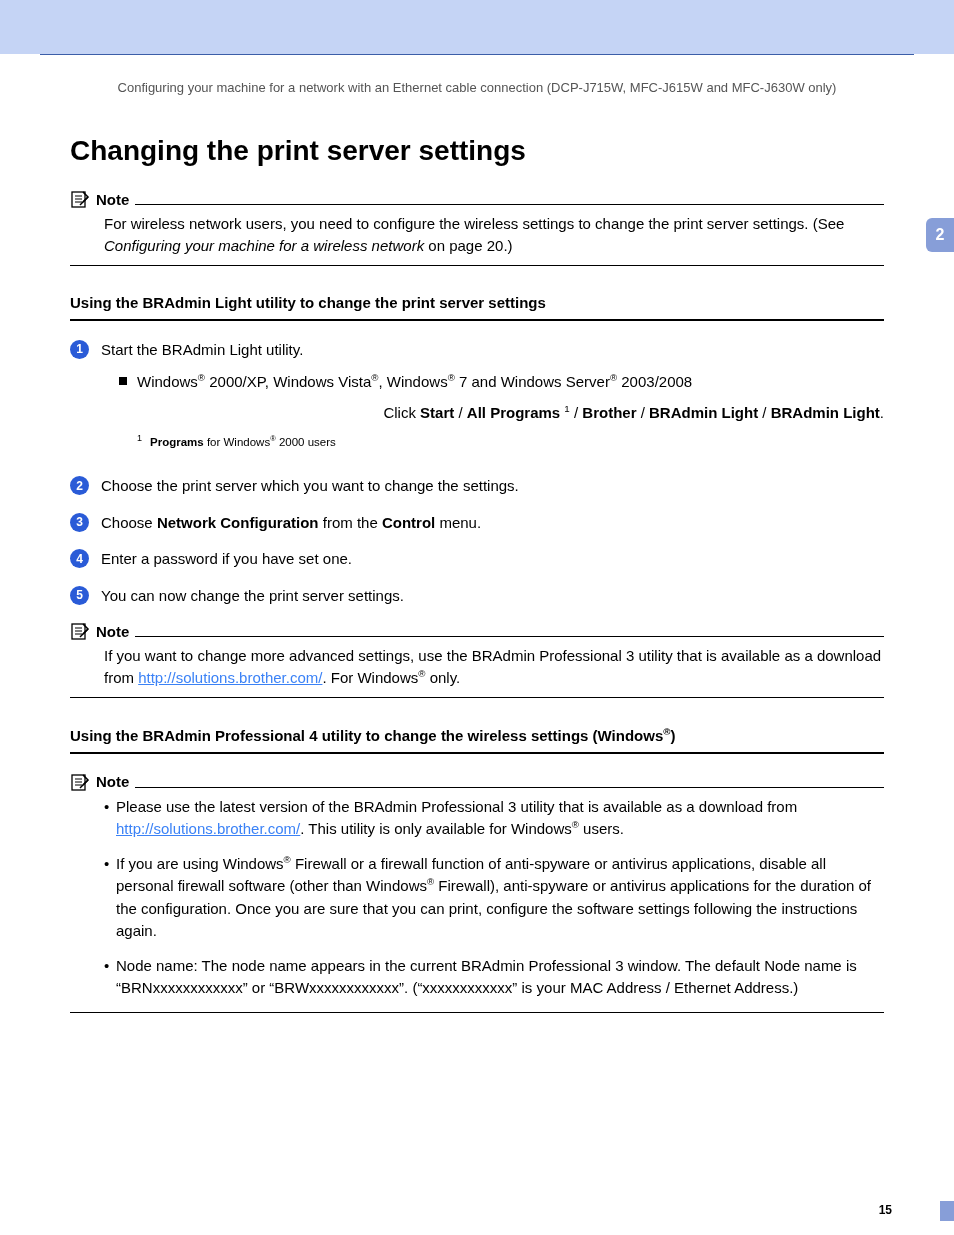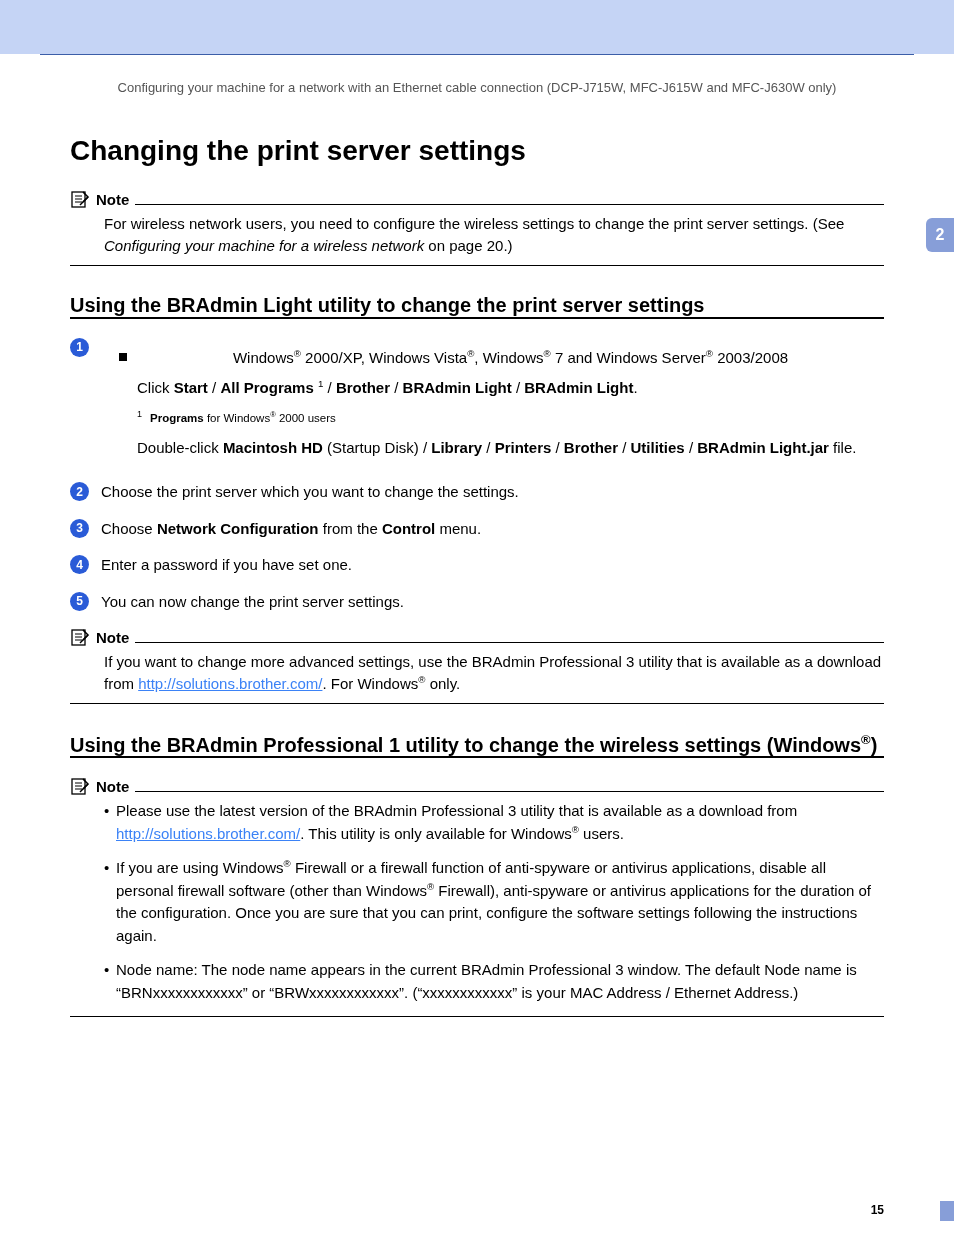--- a/index.html
+++ b/index.html
@@ -65,23 +65,24 @@
   }
   .note-body {
     padding-left: 34px;
     font-size: 15px;
     line-height: 1.45;
     padding-bottom: 8px;
     border-bottom: 1.5px solid #000;
   }
   .note-body em { font-style: italic; }
   h2.subhead {
-    font-size: 20px;
+    font-size: 15px;
     font-weight: bold;
     margin: 28px 0 6px 0;
+    padding-bottom: 8px;
     border-bottom: 2px solid #000;
   }
   .steps { margin-top: 18px; }
   .step {
     display: flex;
     align-items: flex-start;
     margin-bottom: 14px;
   }
   .step-num {
     width: 19px; height: 19px;
@@ -95,25 +96,24 @@
     justify-content: center;
     flex-shrink: 0;
     margin-right: 12px;
     margin-top: 1px;
   }
   .step-body { flex: 1; line-height: 1.5; }
   .sub-bullet {
     display: flex;
     align-items: flex-start;
     margin: 10px 0 8px 18px;
-    text-align: center;
   }
   .sq { width: 8px; height: 8px; background: #000; flex-shrink: 0; margin-top: 6px; margin-right: 10px; }
   .sub-text { flex: 1; }
-  .indent { margin-left: 36px; margin-bottom: 8px; }
+  .indent { margin-left: 36px; margin-bottom: 8px; text-align: right; }
   .footnote {
     font-size: 11.5px;
     margin-left: 36px;
     margin-bottom: 10px;
   }
   .footnote .fn-num { vertical-align: super; font-size: 9px; margin-right: 8px; }
   sup.reg { font-size: 0.65em; vertical-align: super; }
   sup.fn { font-size: 0.65em; vertical-align: super; }
   b { font-weight: bold; }
   a.link { color: #3b82f6; text-decoration: underline; }
@@ -137,21 +137,21 @@
     font-weight: bold;
     font-size: 16px;
     display: flex;
     align-items: center;
     justify-content: center;
     border-top-left-radius: 6px;
     border-bottom-left-radius: 6px;
   }
   .page-foot {
     position: absolute;
-    right: 70px;
+    right: 62px;
     bottom: 18px;
     font-size: 12px;
     font-weight: bold;
   }
   .page-tab {
     position: absolute;
     right: 0;
     bottom: 14px;
     width: 14px;
     height: 20px;
@@ -193,34 +193,32 @@
     </div>
   </div>
 
   <h2 class="subhead">Using the BRAdmin Light utility to change the print server settings</h2>
 
   <div class="steps">
 
     <div class="step">
       <span class="step-num">1</span>
       <div class="step-body">
+        <div>Start the BRAdmin Light utility.</div>
         <div class="sub-bullet">
           <span class="sq"></span>
           <div class="sub-text">
             <span>Windows</span><sup class="reg">®</sup><span> 2000/XP, Windows Vista</span><sup class="reg">®</sup><span>, Windows</span><sup class="reg">®</sup><span> 7 and Windows Server</span><sup class="reg">®</sup><span> 2003/2008</span>
           </div>
         </div>
         <div class="indent">
           <span>Click </span><b>Start</b> / <b>All Programs</b> <sup class="fn">1</sup> / <b>Brother</b> / <b>BRAdmin Light</b> / <b>BRAdmin Light</b>.
         </div>
         <div class="footnote">
           <span class="fn-num">1</span><b>Programs</b><span> for Windows</span><sup class="reg">®</sup><span> 2000 users</span>
-        </div>
-        <div class="indent">
-          <span>Double-click </span><b>Macintosh HD</b><span> (Startup Disk) / </span><b>Library</b> / <b>Printers</b> / <b>Brother</b> / <b>Utilities</b> / <b>BRAdmin Light.jar</b><span> file.</span>
         </div>
       </div>
     </div>
 
     <div class="step">
       <span class="step-num">2</span>
       <div class="step-body">Choose the print server which you want to change the settings.</div>
     </div>
 
     <div class="step">
@@ -255,21 +253,21 @@
       </span>
       <span class="note-label">Note</span>
       <span class="note-line"></span>
     </div>
     <div class="note-body">
       <span>If you want to change more advanced settings, use the BRAdmin Professional 3 utility that is available as a download from </span><a class="link">http://solutions.brother.com/</a><span>. For Windows</span><sup class="reg">®</sup><span> only.</span>
     </div>
   </div>
 
   <h2 class="subhead">
-    <span>Using the BRAdmin Professional 1 utility to change the wireless settings (Windows</span><sup class="reg">®</sup><span>)</span>
+    <span>Using the BRAdmin Professional 4 utility to change the wireless settings (Windows</span><sup class="reg">®</sup><span>)</span>
   </h2>
 
   <div class="note-block" style="margin-top:18px;">
     <div class="note-head">
       <span class="note-icon">
         <svg width="20" height="20" viewBox="0 0 20 20">
               <rect x="2" y="3" width="13" height="15" fill="none" stroke="#000" stroke-width="1.3"></rect>
               <line x1="5" y1="7" x2="12" y2="7" stroke="#000" stroke-width="1"></line>
               <line x1="5" y1="10" x2="12" y2="10" stroke="#000" stroke-width="1"></line>
               <line x1="5" y1="13" x2="12" y2="13" stroke="#000" stroke-width="1"></line>

